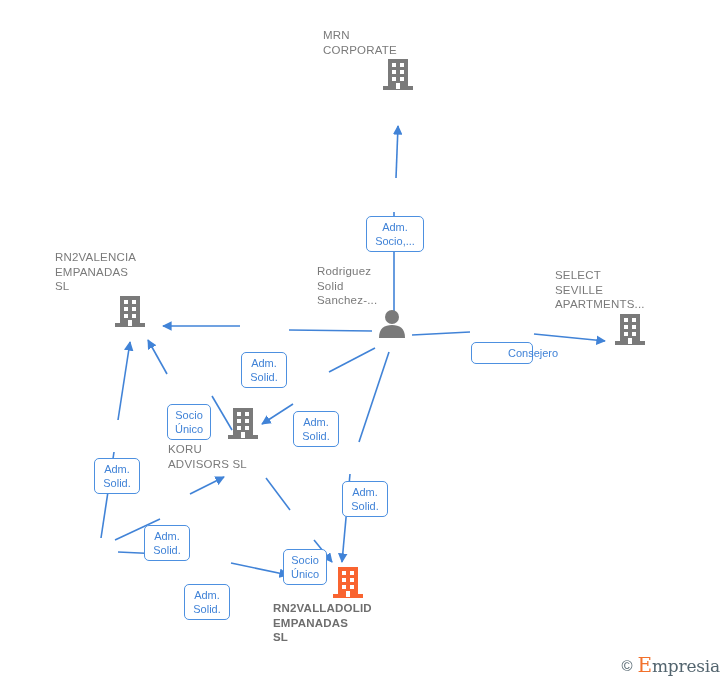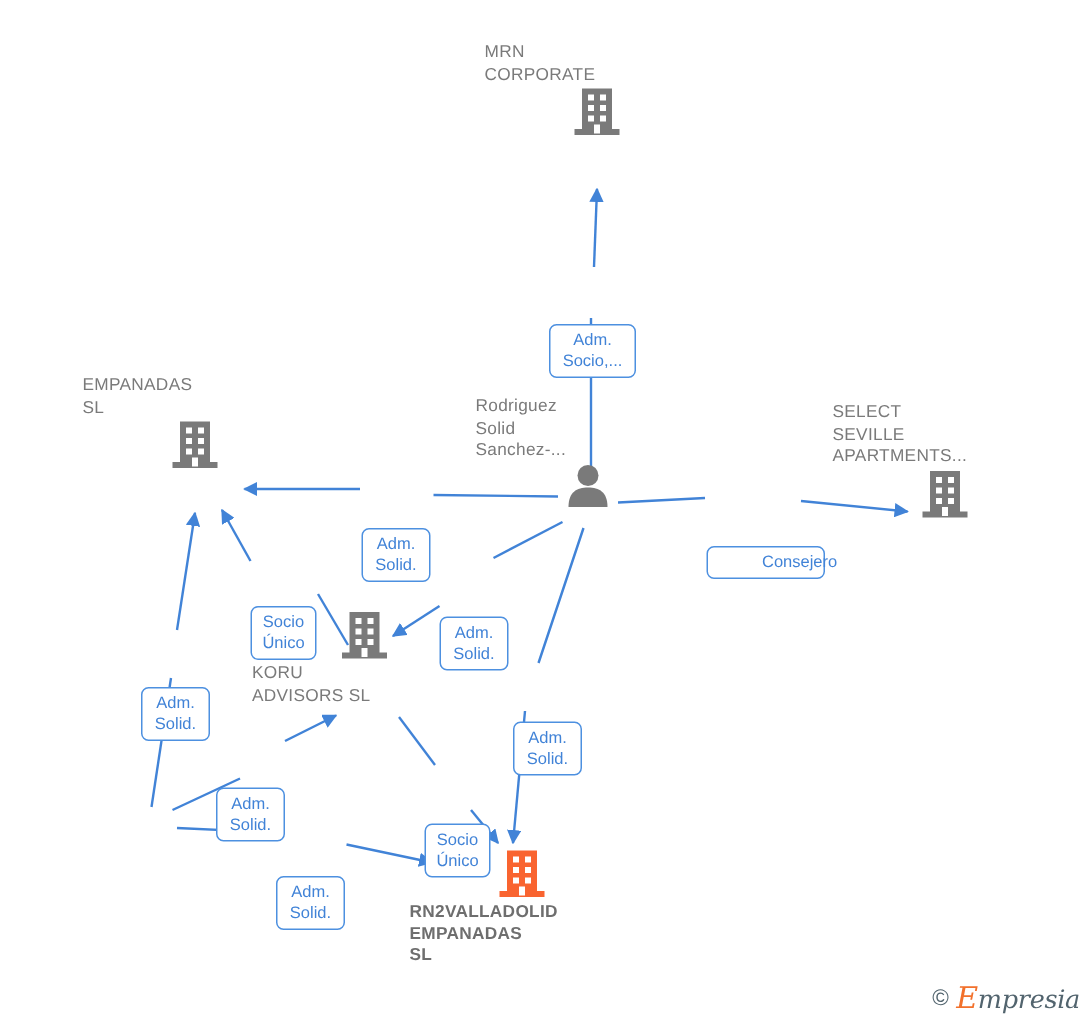--- a/index.html
+++ b/index.html
@@ -75,21 +75,20 @@
     align-items: center;
     gap: 5px;
     z-index: 8;
   }
   #watermark .copy {
     font-size: 15px;
     color: #52646e;
   }
   #watermark .brand {
     font-family: "DejaVu Serif", serif;
-    font-style: italic;
     font-size: 17px;
     color: #52646e;
     letter-spacing: -0.2px;
   }
   #watermark .brand .cap {
     color: #f2712c;
     font-size: 20px;
   }
 </style>
 </head>
@@ -152,20 +151,21 @@
         <rect x="19" y="13" width="4" height="4"></rect>
         <rect x="11" y="20" width="4" height="4"></rect>
         <rect x="19" y="20" width="4" height="4"></rect>
         <rect x="15" y="26" width="4" height="6"></rect>
       </g>
     </svg>
   </div>
 
   <div class="node" style="left:130px; top:250px;">
     <div class="node-label">
+      <div>RN2VALENCIA</div>
       <div>EMPANADAS</div>
       <div>SL</div>
     </div>
     <svg class="node-icon" width="34" height="36" viewBox="0 0 34 36">
       <rect x="7" y="2" width="20" height="30" fill="#7a7a7a"></rect>
       <rect x="2" y="29" width="30" height="4" fill="#7a7a7a"></rect>
       <g fill="#ffffff">
         <rect x="11" y="6" width="4" height="4"></rect>
         <rect x="19" y="6" width="4" height="4"></rect>
         <rect x="11" y="13" width="4" height="4"></rect>
@@ -255,21 +255,21 @@
   <div class="chip" style="left:366px; top:178px; width:58px;">
     <span>Adm.</span>
     <span>Socio,...</span>
   </div>
 
   <div class="chip" style="left:241px; top:314px; width:46px;">
     <span>Adm.</span>
     <span>Solid.</span>
   </div>
 
-  <div class="chip" style="left:471px; top:326px; width:79px;padding-left:36px;">
+  <div class="chip" style="left:471px; top:304px; width:62px;padding-left:36px;">
     <span>Consejero</span>
   </div>
 
   <div class="chip" style="left:293px; top:373px; width:46px;">
     <span>Adm.</span>
     <span>Solid.</span>
   </div>
 
   <div class="chip" style="left:167px; top:366px; width:44px;">
     <span>Socio</span>

